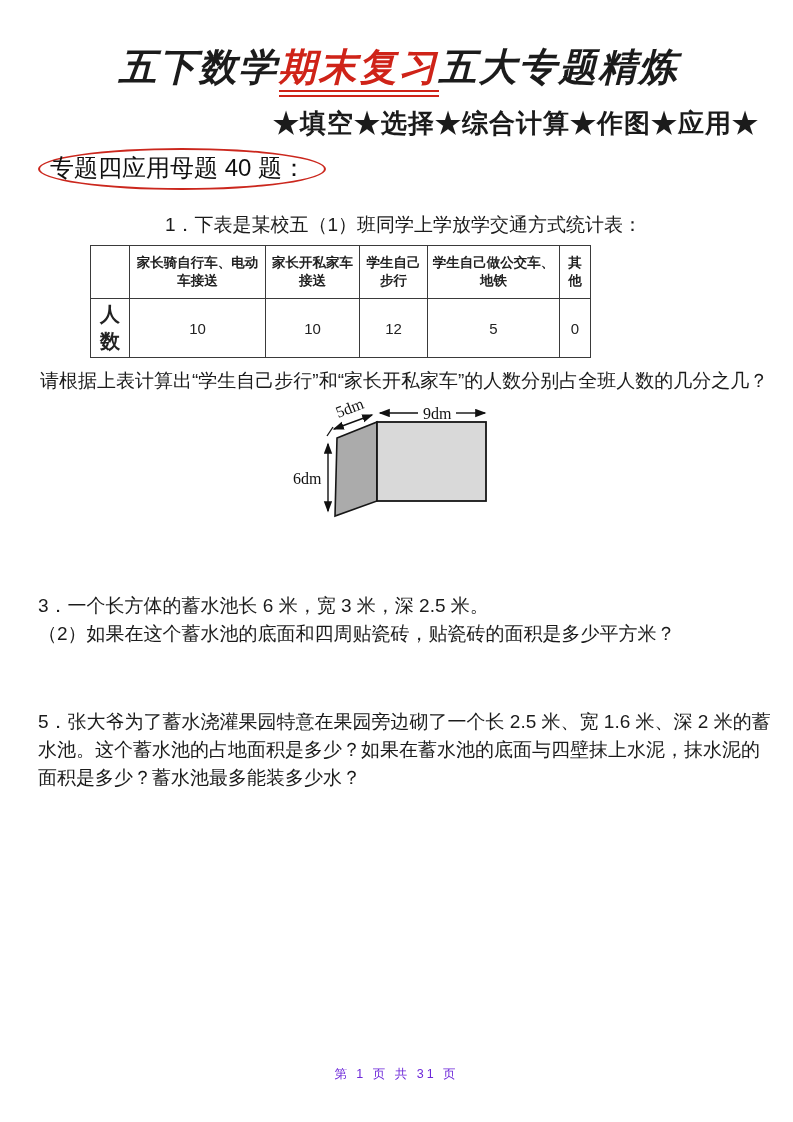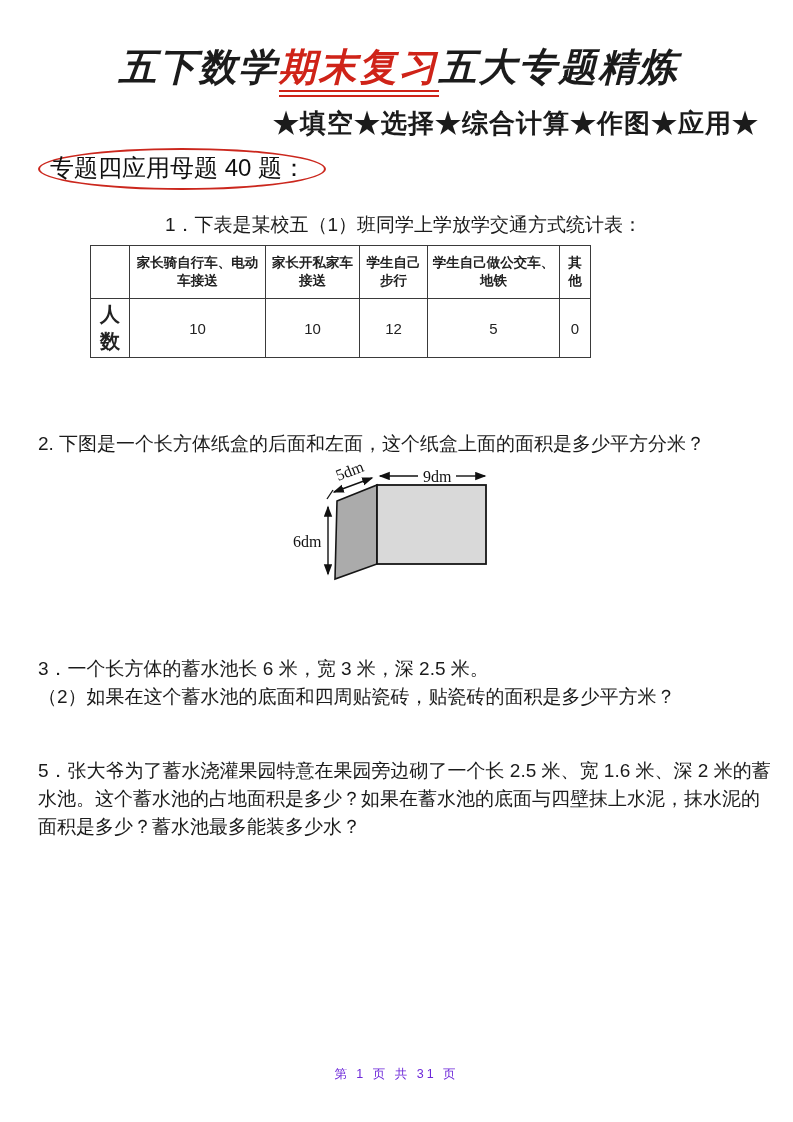--- a/index.html
+++ b/index.html
@@ -96,21 +96,21 @@
   .fig-label {
     font-family:"Liberation Serif", serif;
     font-size:16px;
     fill:#111111;
   }
 
   #q3-text  { margin-top:60px; }
   .q3-part  { margin:0; }
 
   #q4-text { margin-top:50px; width:730px; }
-  #q5-text { margin-top:46px; width:738px; }
+  #q5-text { margin-top:60px; width:738px; }
 
   .footer {
     position:absolute;
     left:0; top:1066px;
     width:100%;
     text-align:center;
     font-size:12.5px;
     color:#6d28d9;
     letter-spacing:3px;
   }
@@ -154,22 +154,22 @@
         <th>人数</th>
         <td>10</td>
         <td>10</td>
         <td>12</td>
         <td>5</td>
         <td>0</td>
       </tr>
     </tbody>
   </table>
 
-
-  <p class="qtext" id="q2-text">2. 下图是一个长方体纸盒的后面和左面，这个纸盒上面的面积是多少平方分米？</p>
+  <p class="qtext q1-followup">请根据上表计算出“学生自己步行”和“家长开私家车”的人数分别占全班人数的几分之几？</p>
+
 
   <div class="figure-wrap">
     <svg width="340" height="134" viewBox="0 0 340 134">
       <defs>
         <marker id="ah-end" markerWidth="9" markerHeight="8" refX="7" refY="3" orient="auto">
           <path d="M0,0 L8,3 L0,6 z" fill="#111"></path>
         </marker>
         <marker id="ah-start" markerWidth="9" markerHeight="8" refX="7" refY="3" orient="auto-start-reverse">
           <path d="M0,0 L8,3 L0,6 z" fill="#111"></path>
         </marker>

